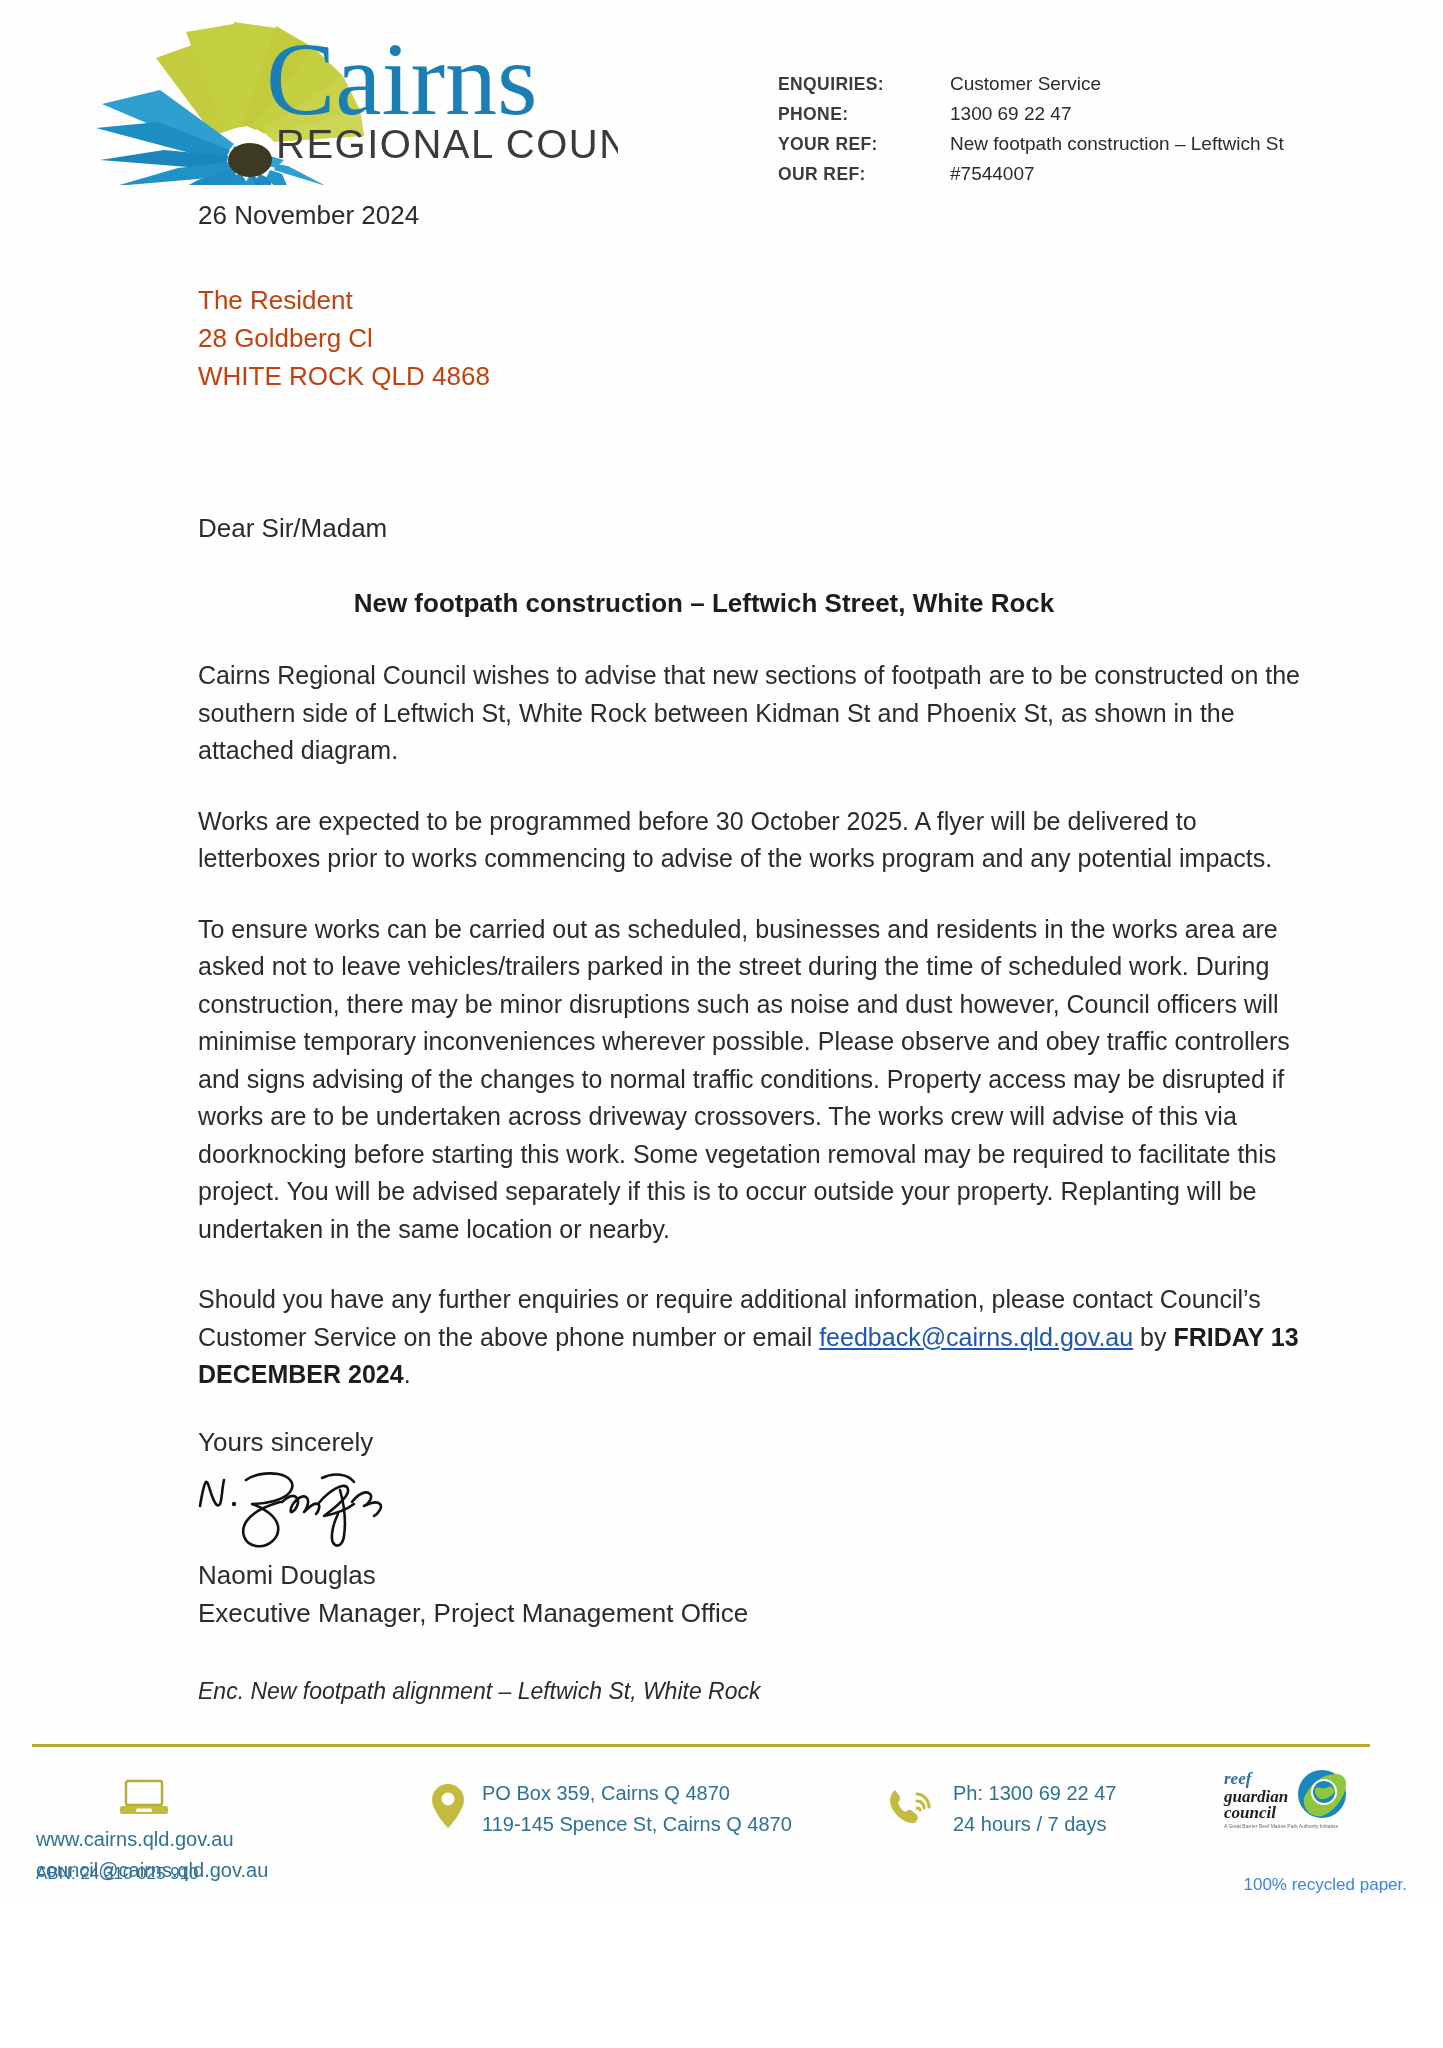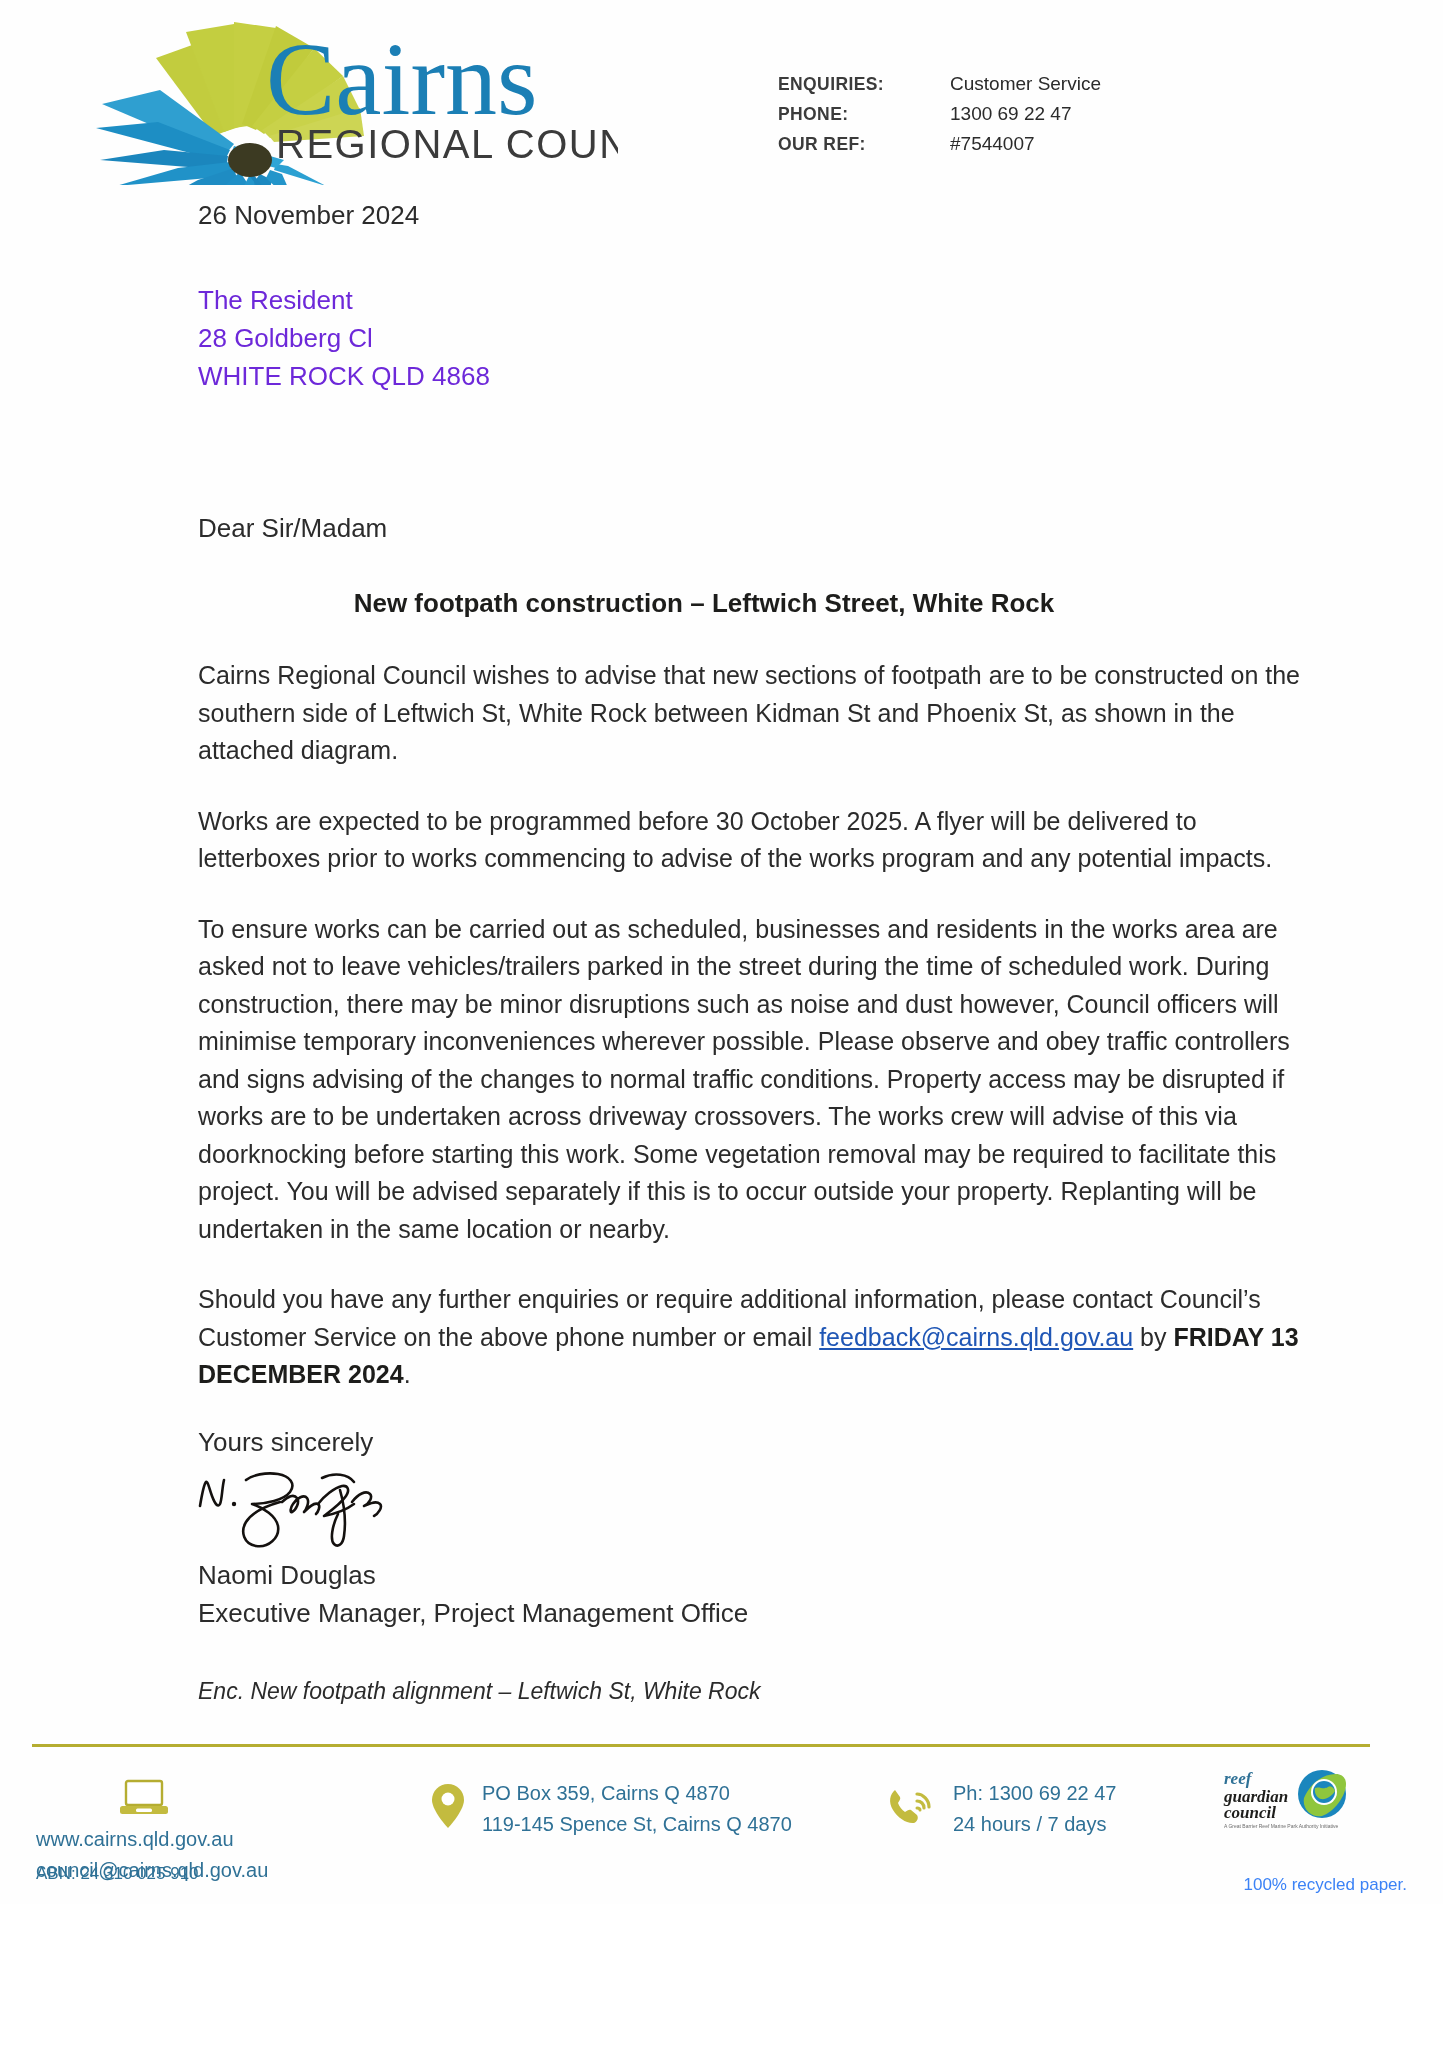--- a/index.html
+++ b/index.html
@@ -70,21 +70,21 @@
     top: 200px;
     width: 1122px;
   }
   .date-line {
     font-size: 26px;
     color: #2b2b2b;
     margin-bottom: 50px;
   }
   .addr-line {
     font-size: 26px;
-    color: #6d28d9;
+    color: #c2410c;
     line-height: 38px;
   }
   .salutation {
     font-size: 26px;
     color: #2b2b2b;
     margin-top: 118px;
   }
   .subject {
     font-size: 26px;
     font-weight: bold;
@@ -234,20 +234,24 @@
     </div>
 
     <div class="ref-block">
       <div class="ref-row">
         <span class="ref-label">ENQUIRIES:</span>
         <span class="ref-value">Customer Service</span>
       </div>
       <div class="ref-row">
         <span class="ref-label">PHONE:</span>
         <span class="ref-value">1300 69 22 47</span>
+      </div>
+      <div class="ref-row">
+        <span class="ref-label">YOUR REF:</span>
+        <span class="ref-value">New footpath construction – Leftwich St</span>
       </div>
       <div class="ref-row">
         <span class="ref-label">OUR REF:</span>
         <span class="ref-value">#7544007</span>
       </div>
     </div>
   </div>
 
   <div class="body-area">
 

